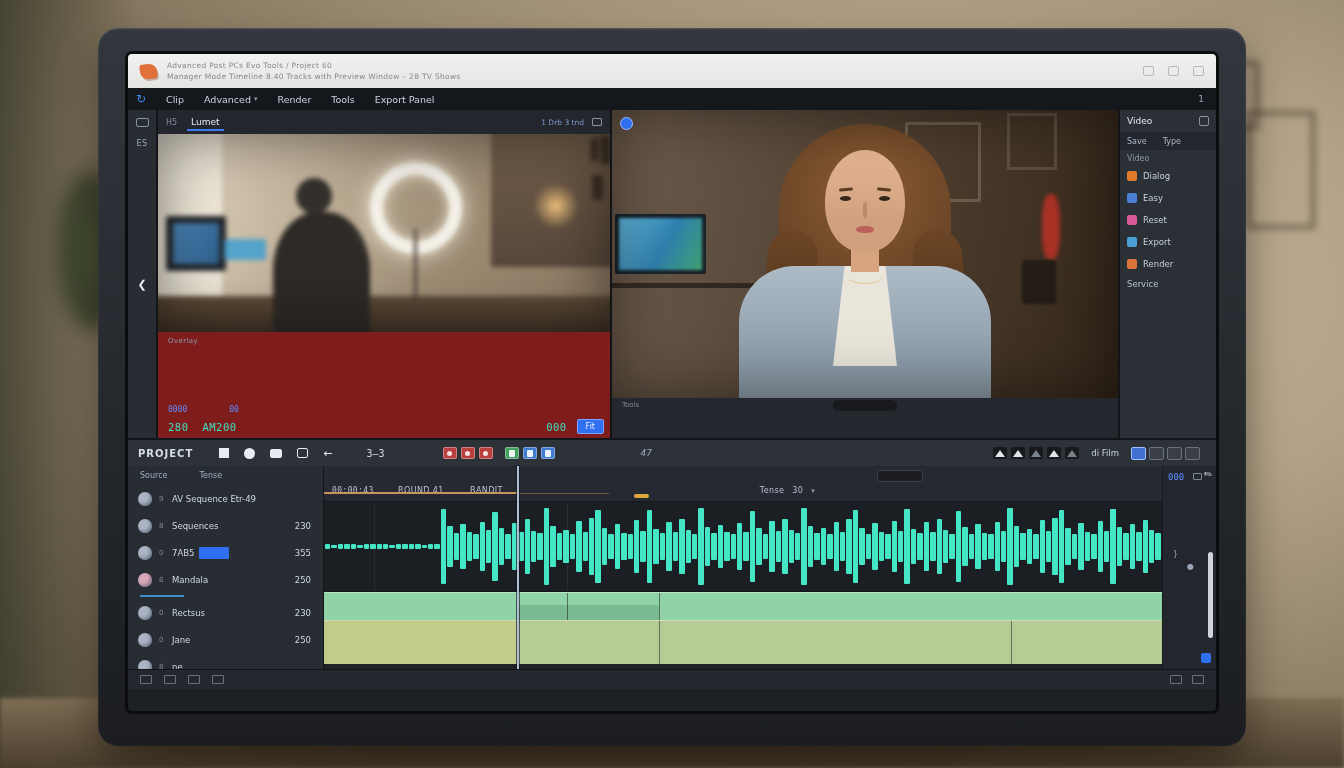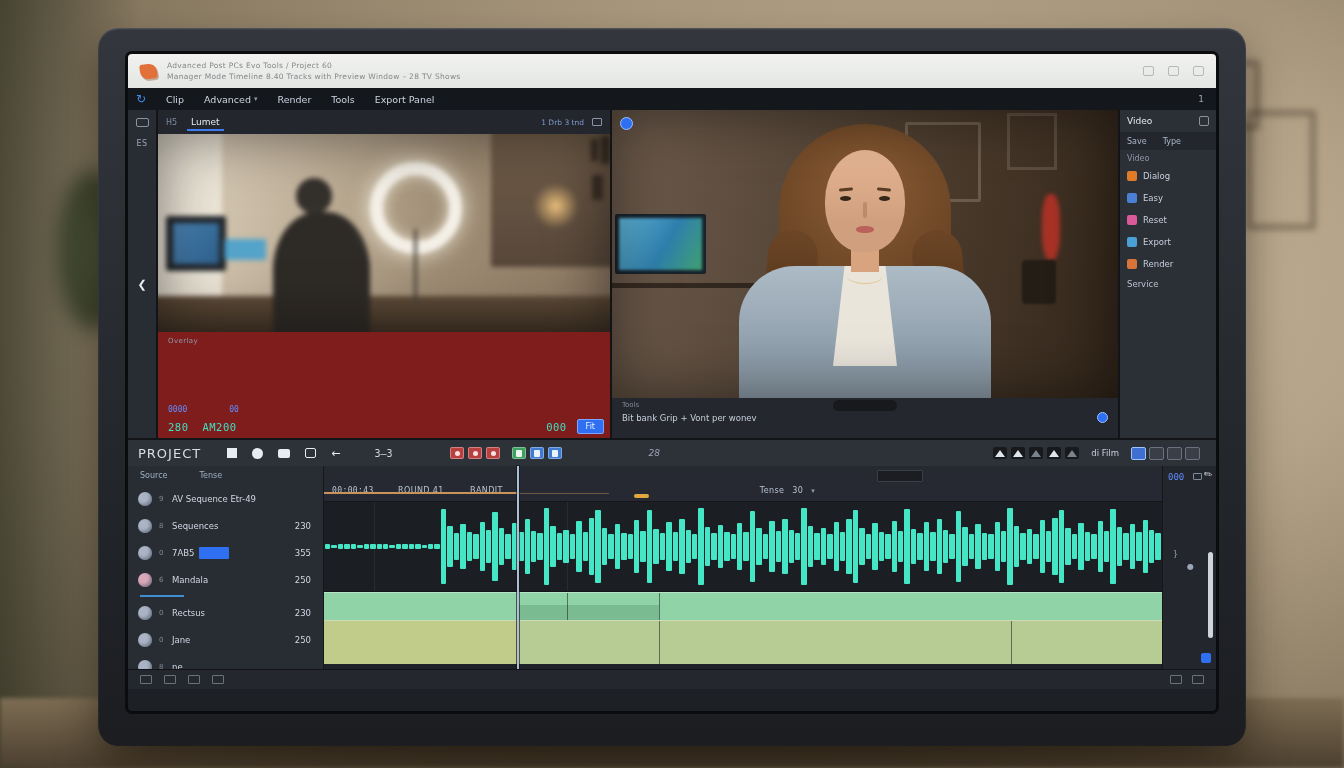--- a/index.html
+++ b/index.html
@@ -165,21 +165,21 @@
   .sb-footer{font-size:8.5px;color:#b8c2d0;padding:4px 7px;}
 
   
   .timeline{flex:none;border-top:2px solid #121418;background:#23262c;display:flex;flex-direction:column;height:251px;}
   .tl-labels{height:13px;display:flex;align-items:center;padding:1px 8px 0;flex:none;}
   .tl-fixed{font-size:7px;color:#8d98a8;letter-spacing:.4px;}
   .tl-title{font-size:7px;color:#8d98a8;margin-left:322px;letter-spacing:.4px;}
   .tl-corner-badge{margin-left:auto;width:11px;height:11px;border-radius:50%;
     background:var(--accent-blue,#2f6ff2);border:1px solid #9cc0ff;}
   .tl-toolbar{height:26px;background:#2d3138;display:flex;align-items:center;padding:0 10px;flex:none;}
-  .tl-project{font-size:13px;color:#d7dee8;letter-spacing:1px;font-weight:normal;}
+  .tl-project{font-size:10px;color:#d7dee8;letter-spacing:1px;font-weight:bold;}
   .tool-group{display:flex;align-items:center;gap:15px;margin-left:26px;}
   .t-square{width:10px;height:10px;background:#e8ecf2;}
   .t-circle{width:11px;height:11px;border-radius:50%;background:#e8ecf2;}
   .t-chat{width:12px;height:9px;border-radius:2px;background:#e8ecf2;position:relative;}
   .t-chat::after{content:"";position:absolute;left:2px;bottom:-3px;border:3px solid transparent;border-top-color:#e8ecf2;}
   .t-export{width:11px;height:10px;border:1.5px solid #e8ecf2;border-radius:2px;}
   .t-arrow{color:#e8ecf2;font-size:11px;line-height:1;}
   .tl-counter{font-size:10px;color:#cfd6e2;margin-left:34px;font-family:"DejaVu Sans Mono",monospace;}
   .clip-icons{display:flex;align-items:center;gap:4px;margin-left:58px;}
   .ci{width:14px;height:12px;border-radius:2px;border:1px solid rgba(255,255,255,.35);
@@ -379,24 +379,20 @@
             <div class="nose"></div>
             <div class="lips"></div>
           </div>
         </div>
         <div class="vignette"></div>
         <div class="prog-badge"></div>
       </div>
       <div class="prog-caption">
         <div class="prog-pill"></div>
         <div class="tools-label">Tools</div>
-        <div class="caption-row">
-          <span class="caption-text">Bit bank Grip + Vont per wonev</span>
-          <span class="caption-icon"></span>
-        </div>
       </div>
     </div>
 
     <div class="sidebar">
       <div class="sb-header">
         <span class="sb-title">Video</span>
         <span class="sb-header-icon"></span>
       </div>
       <div class="sb-tabs">
         <span>Save</span>
@@ -451,21 +447,21 @@
         <span class="ci green">
               <span class="doc"></span>
             </span>
         <span class="ci blue">
               <span class="doc"></span>
             </span>
         <span class="ci blue">
               <span class="doc"></span>
             </span>
       </span>
-      <span class="tl-midnum">28</span>
+      <span class="tl-midnum">47</span>
       <span class="mtn-group">
         <span class="mtn"></span>
         <span class="mtn"></span>
         <span class="mtn dim"></span>
         <span class="mtn"></span>
         <span class="mtn dim"></span>
       </span>
       <span class="tl-film">di Film</span>
       <span class="winbox-group">
         <span class="winbox active"></span>

